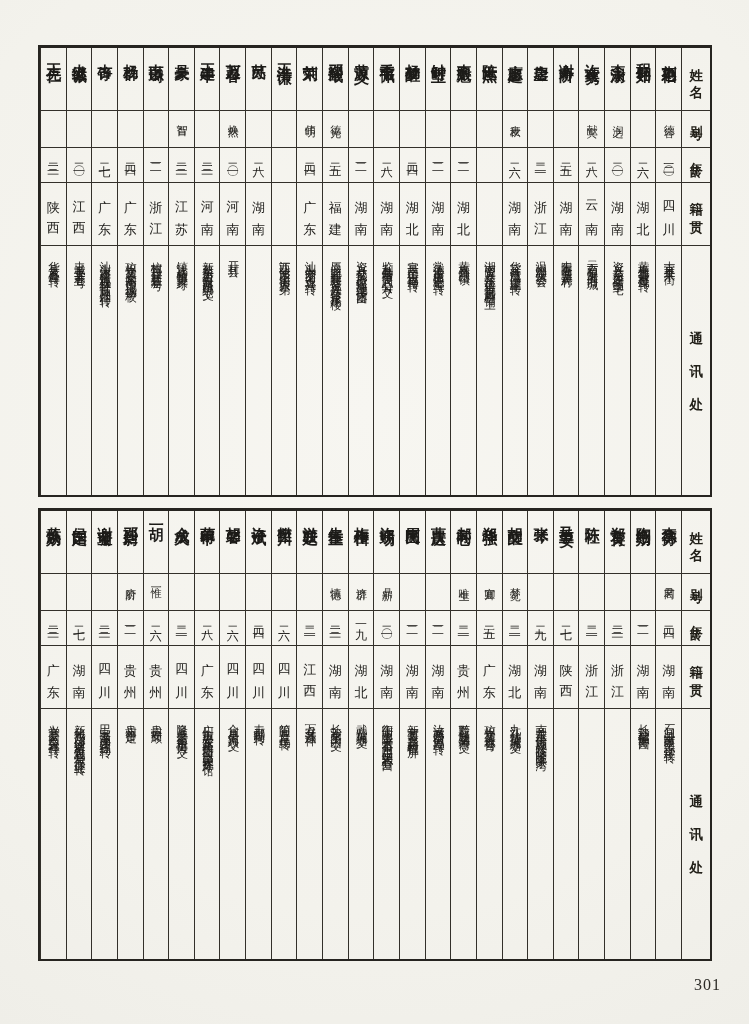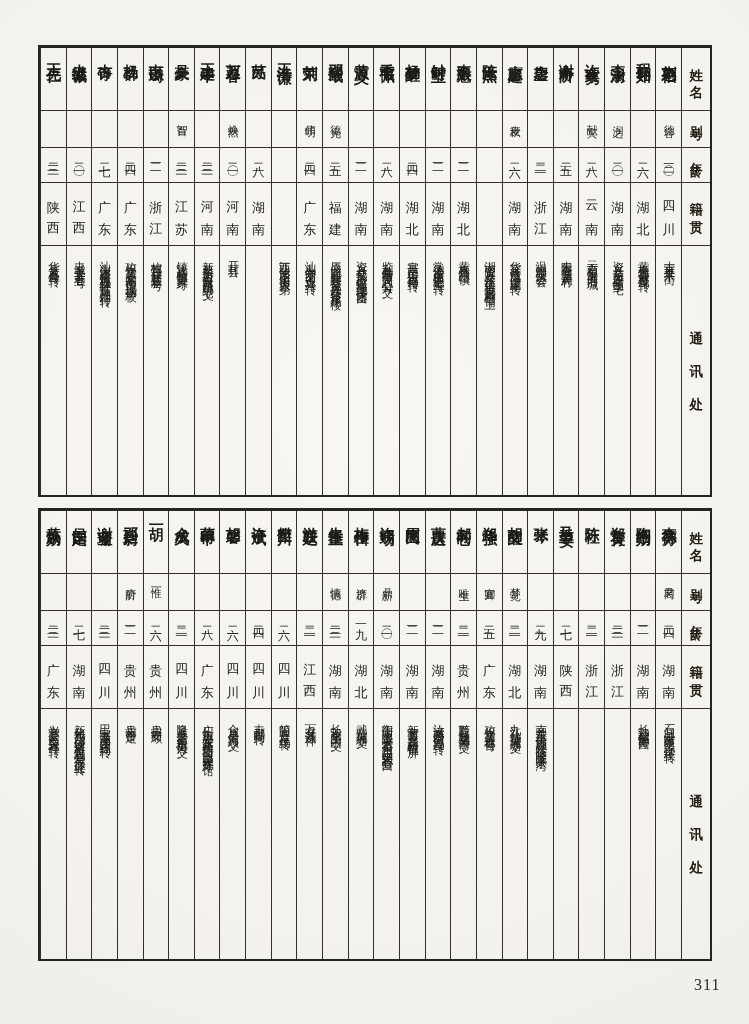--- a/index.html
+++ b/index.html
@@ -1004,14 +1004,14 @@
         </div>
     <div class="cell r-origin">
           <span class="t">广东</span>
         </div>
     <div class="cell r-contact">
           <span class="t">兴宁县罗冈吴聚祥号转</span>
         </div>
   </div>
 </section>
 
-  <div class="page-number">311</div>
+  <div class="page-number">301</div>
 </div>
 
 </body></html>

